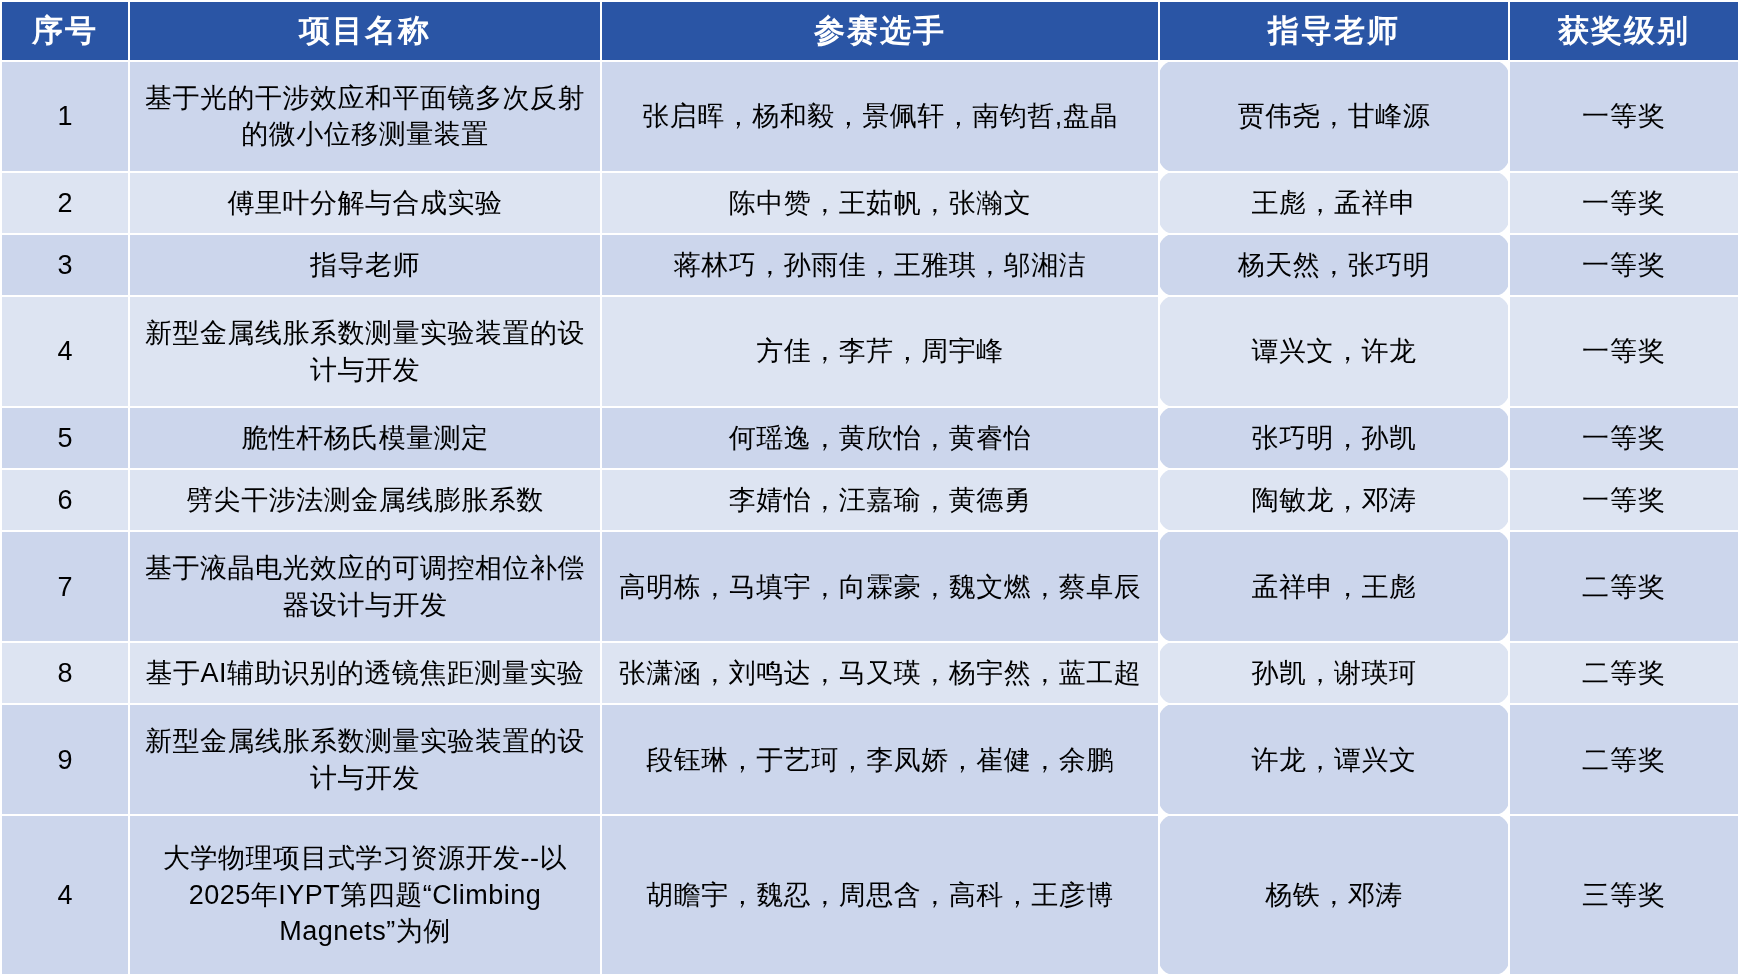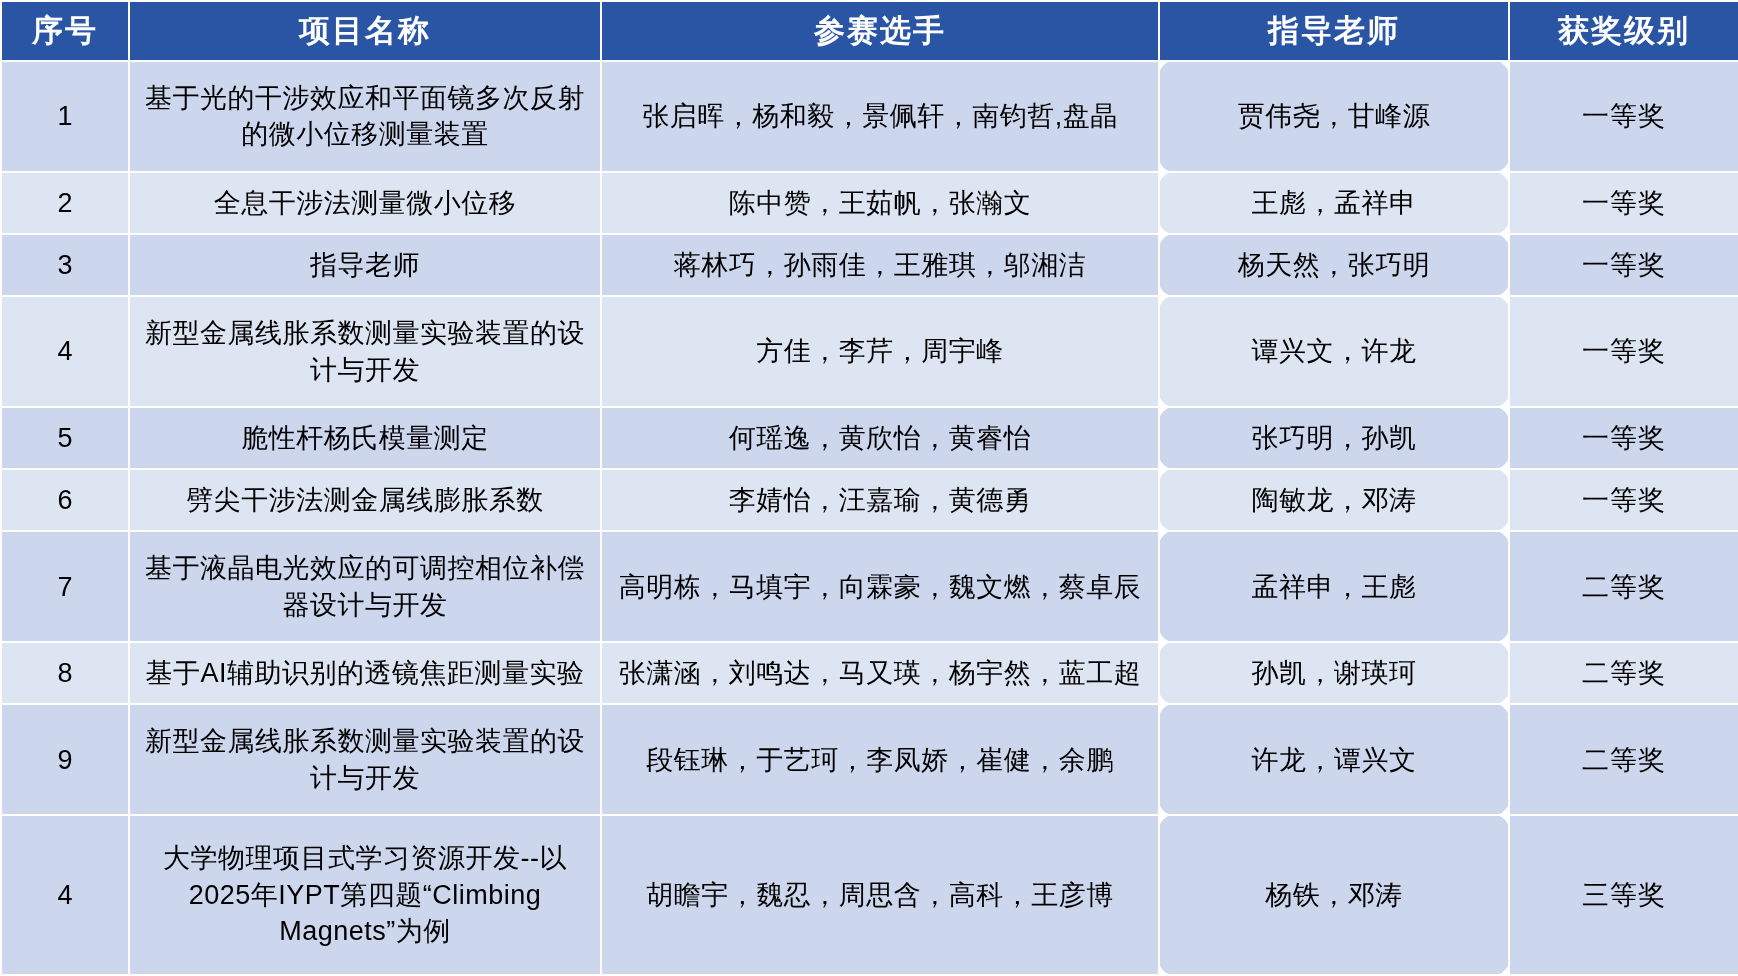--- a/index.html
+++ b/index.html
@@ -77,21 +77,21 @@
   <tbody id="table-body">
       <tr class="row-odd">
         <td class="cell-index">1</td>
         <td class="cell-title">基于光的干涉效应和平面镜多次反射的微小位移测量装置</td>
         <td class="cell-team">张启晖，杨和毅，景佩轩，南钧哲,盘晶</td>
         <td class="cell-mentor">贾伟尧，甘峰源</td>
         <td class="cell-level">一等奖</td>
       </tr>
       <tr class="row-even">
         <td class="cell-index">2</td>
-        <td class="cell-title">全息干涉法测量微小位移</td>
+        <td class="cell-title">傅里叶分解与合成实验</td>
         <td class="cell-team">陈中赞，王茹帆，张瀚文</td>
         <td class="cell-mentor">王彪，孟祥申</td>
         <td class="cell-level">一等奖</td>
       </tr>
       <tr class="row-odd">
         <td class="cell-index">3</td>
         <td class="cell-title">指导老师</td>
         <td class="cell-team">蒋林巧，孙雨佳，王雅琪，邬湘洁</td>
         <td class="cell-mentor">杨天然，张巧明</td>
         <td class="cell-level">一等奖</td>

